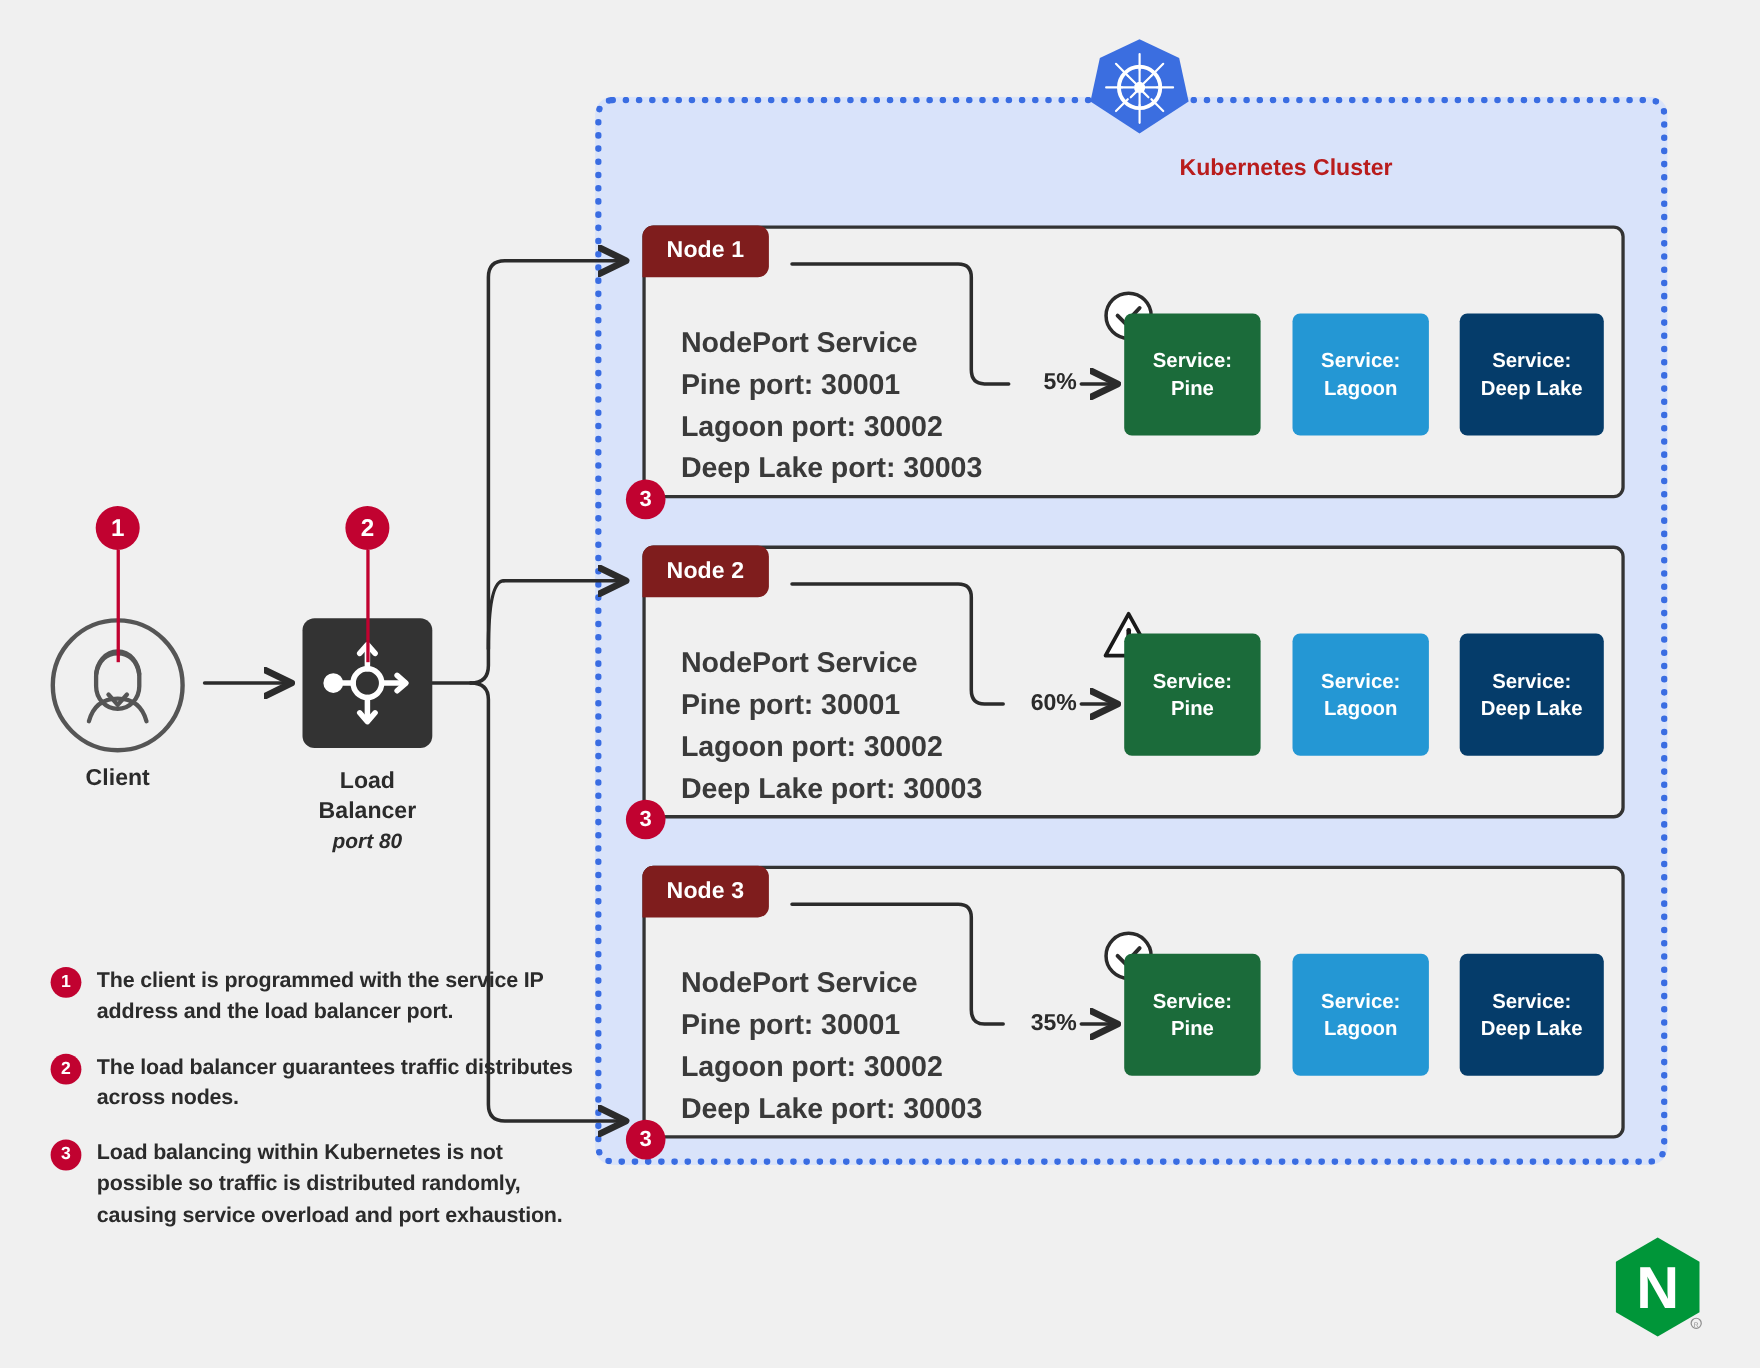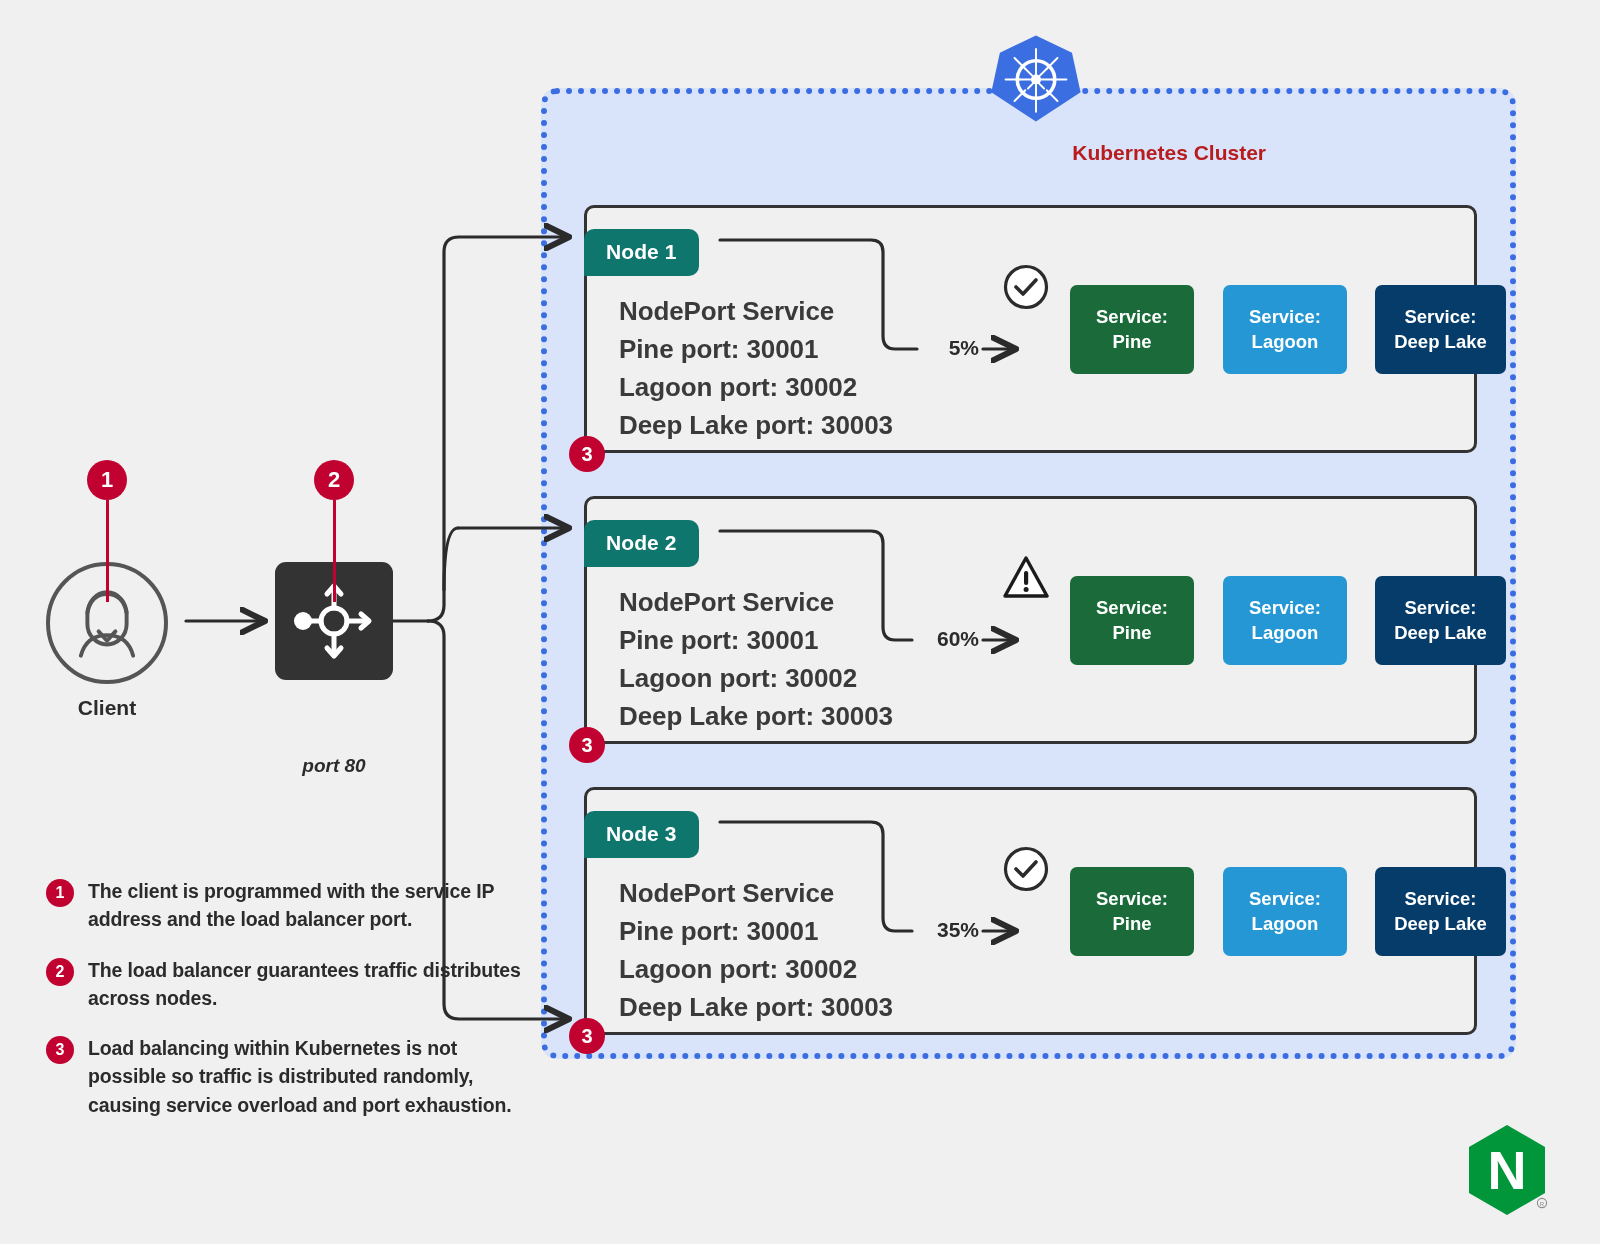--- a/index.html
+++ b/index.html
@@ -43,54 +43,52 @@
     background: #f0f0f0;
     border: 3px solid #333333;
     border-radius: 10px;
   }
   .node-1 { top: 205px; }
   .node-2 { top: 496px; padding-left: 25px; }
   .node-3 { top: 787px; }
 
   .node-header {
     position: absolute; left: -3px; top: -3px;
-    background: #0f766e; color: #ffffff;
+    background: #7f1d1d; color: #ffffff;
     border-radius: 10px 10px 10px 0;
     padding: 11px 22px 12px 22px;
     font-size: 21px; font-weight: bold;
     letter-spacing: 0.1px;
-    margin-top: 24px;
   }
 
   .nodeport-text {
     position: absolute; left: 32px; top: 85px;
     font-size: 26px; font-weight: bold;
     color: #3a3a3a; line-height: 1.46; white-space: pre-line;
     letter-spacing: -0.1px;
   }
 
   
   .elbow { position: absolute; left: 0; top: 0; width: 893px; height: 248px; pointer-events:none; }
 
   .pct-label {
     position: absolute; font-size: 21px; font-weight: bold; color: #2b2b2b;
     top: 128px; left: 332px; width: 60px; text-align: right;
   }
 
   
   .svc {
     position: absolute; top: 77px;
-    width: 124px; height: 89px;
+    width: 124px; height: 111px;
     border-radius: 7px;
     color: #ffffff;
     font-size: 18.5px; font-weight: bold;
     display: flex; align-items: center; justify-content: center;
     text-align: center; line-height: 1.34;
     white-space: pre-line;
-    margin-left: 48px;
   }
   .svc-pine   { left: 435px; background: #1b6b3a; }
   .svc-lagoon { left: 588px; background: #2497d4; }
   .svc-deep   { left: 740px; background: #053c6a; width: 131px; }
 
   
   .status-badge { position: absolute; top: 55px; left: 415px; width: 48px; height: 48px; }
 
   
   .badge {
@@ -251,20 +249,22 @@
         <polyline points="86,52 94,59 86,66"></polyline>
         <line x1="59" y1="46" x2="59" y2="25"></line>
         <polyline points="52,32 59,24 66,32"></polyline>
         <line x1="59" y1="72" x2="59" y2="93"></line>
         <polyline points="52,86 59,94 66,86"></polyline>
         <line x1="46" y1="59" x2="36" y2="59"></line>
       </g>
       <circle cx="28" cy="59" r="9" fill="#ffffff"></circle>
     </svg>
   </div>
+  <div class="lb-label">Load
+Balancer</div>
   <div class="lb-sub">port 80</div>
 
   <div class="pin pin-1">
     <div class="pin-dot">1</div>
     <div class="pin-stem"></div>
   </div>
   <div class="pin pin-2">
     <div class="pin-dot">2</div>
     <div class="pin-stem"></div>
   </div>

